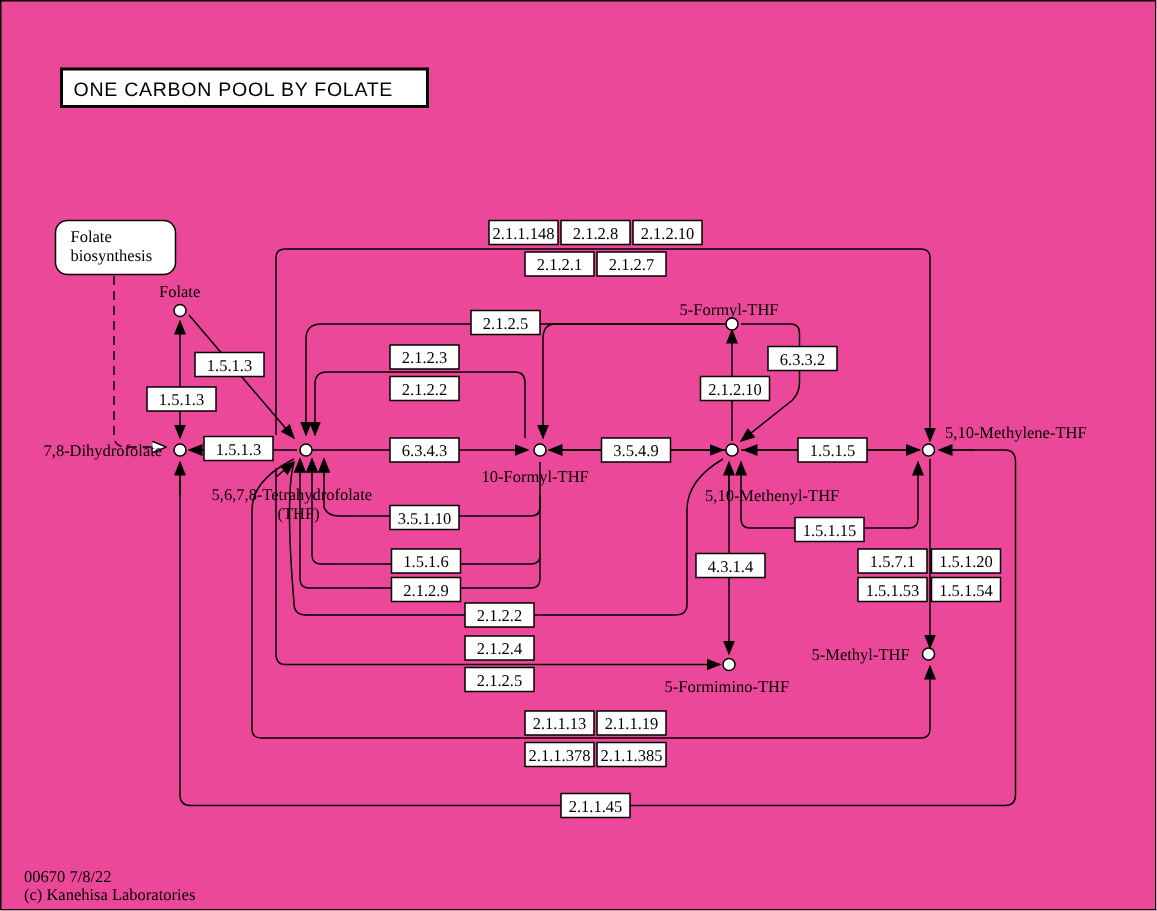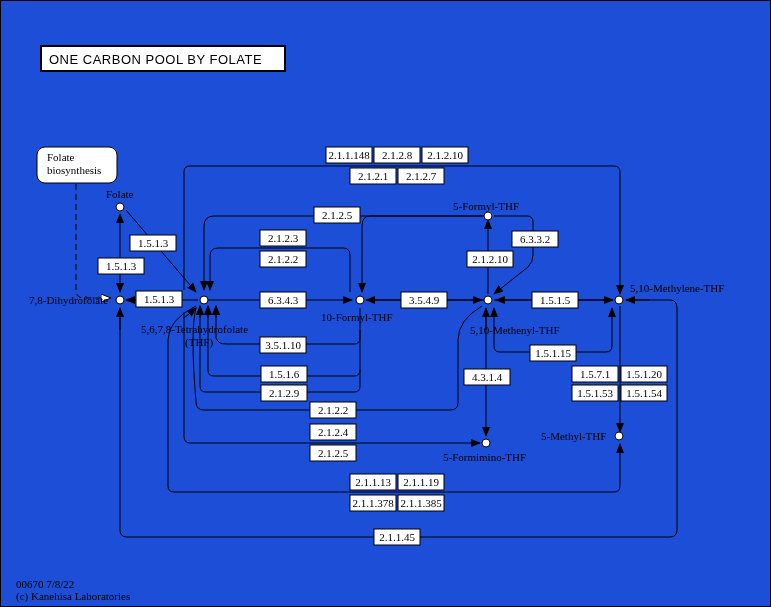--- a/index.html
+++ b/index.html
@@ -1,16 +1,16 @@
 <!DOCTYPE html>
 <html><head>
 <meta charset="utf-8">
 <style>
   html, body { margin:0; padding:0; background:#fff; }
-  #stage { position:relative; width:771px; height:607px; background:#1d4ed8; overflow:hidden; }
+  #stage { position:relative; width:771px; height:607px; background:#ec4899; overflow:hidden; }
   #stage svg { position:absolute; left:0; top:0; }
   .t { font-family:"Liberation Serif", "DejaVu Serif", serif; font-size:11px; fill:#000; }
   .ec text { font-family:"Liberation Serif", "DejaVu Serif", serif; font-size:11px; fill:#000; text-anchor:middle; }
   .ln { fill:none; stroke:#000; stroke-width:1; }
   .title-text { font-family:"Liberation Sans", "DejaVu Sans", sans-serif; font-size:13px; fill:#000; letter-spacing:0.5px; }
 </style>
 </head>
 <body>
 
 <div id="stage">

